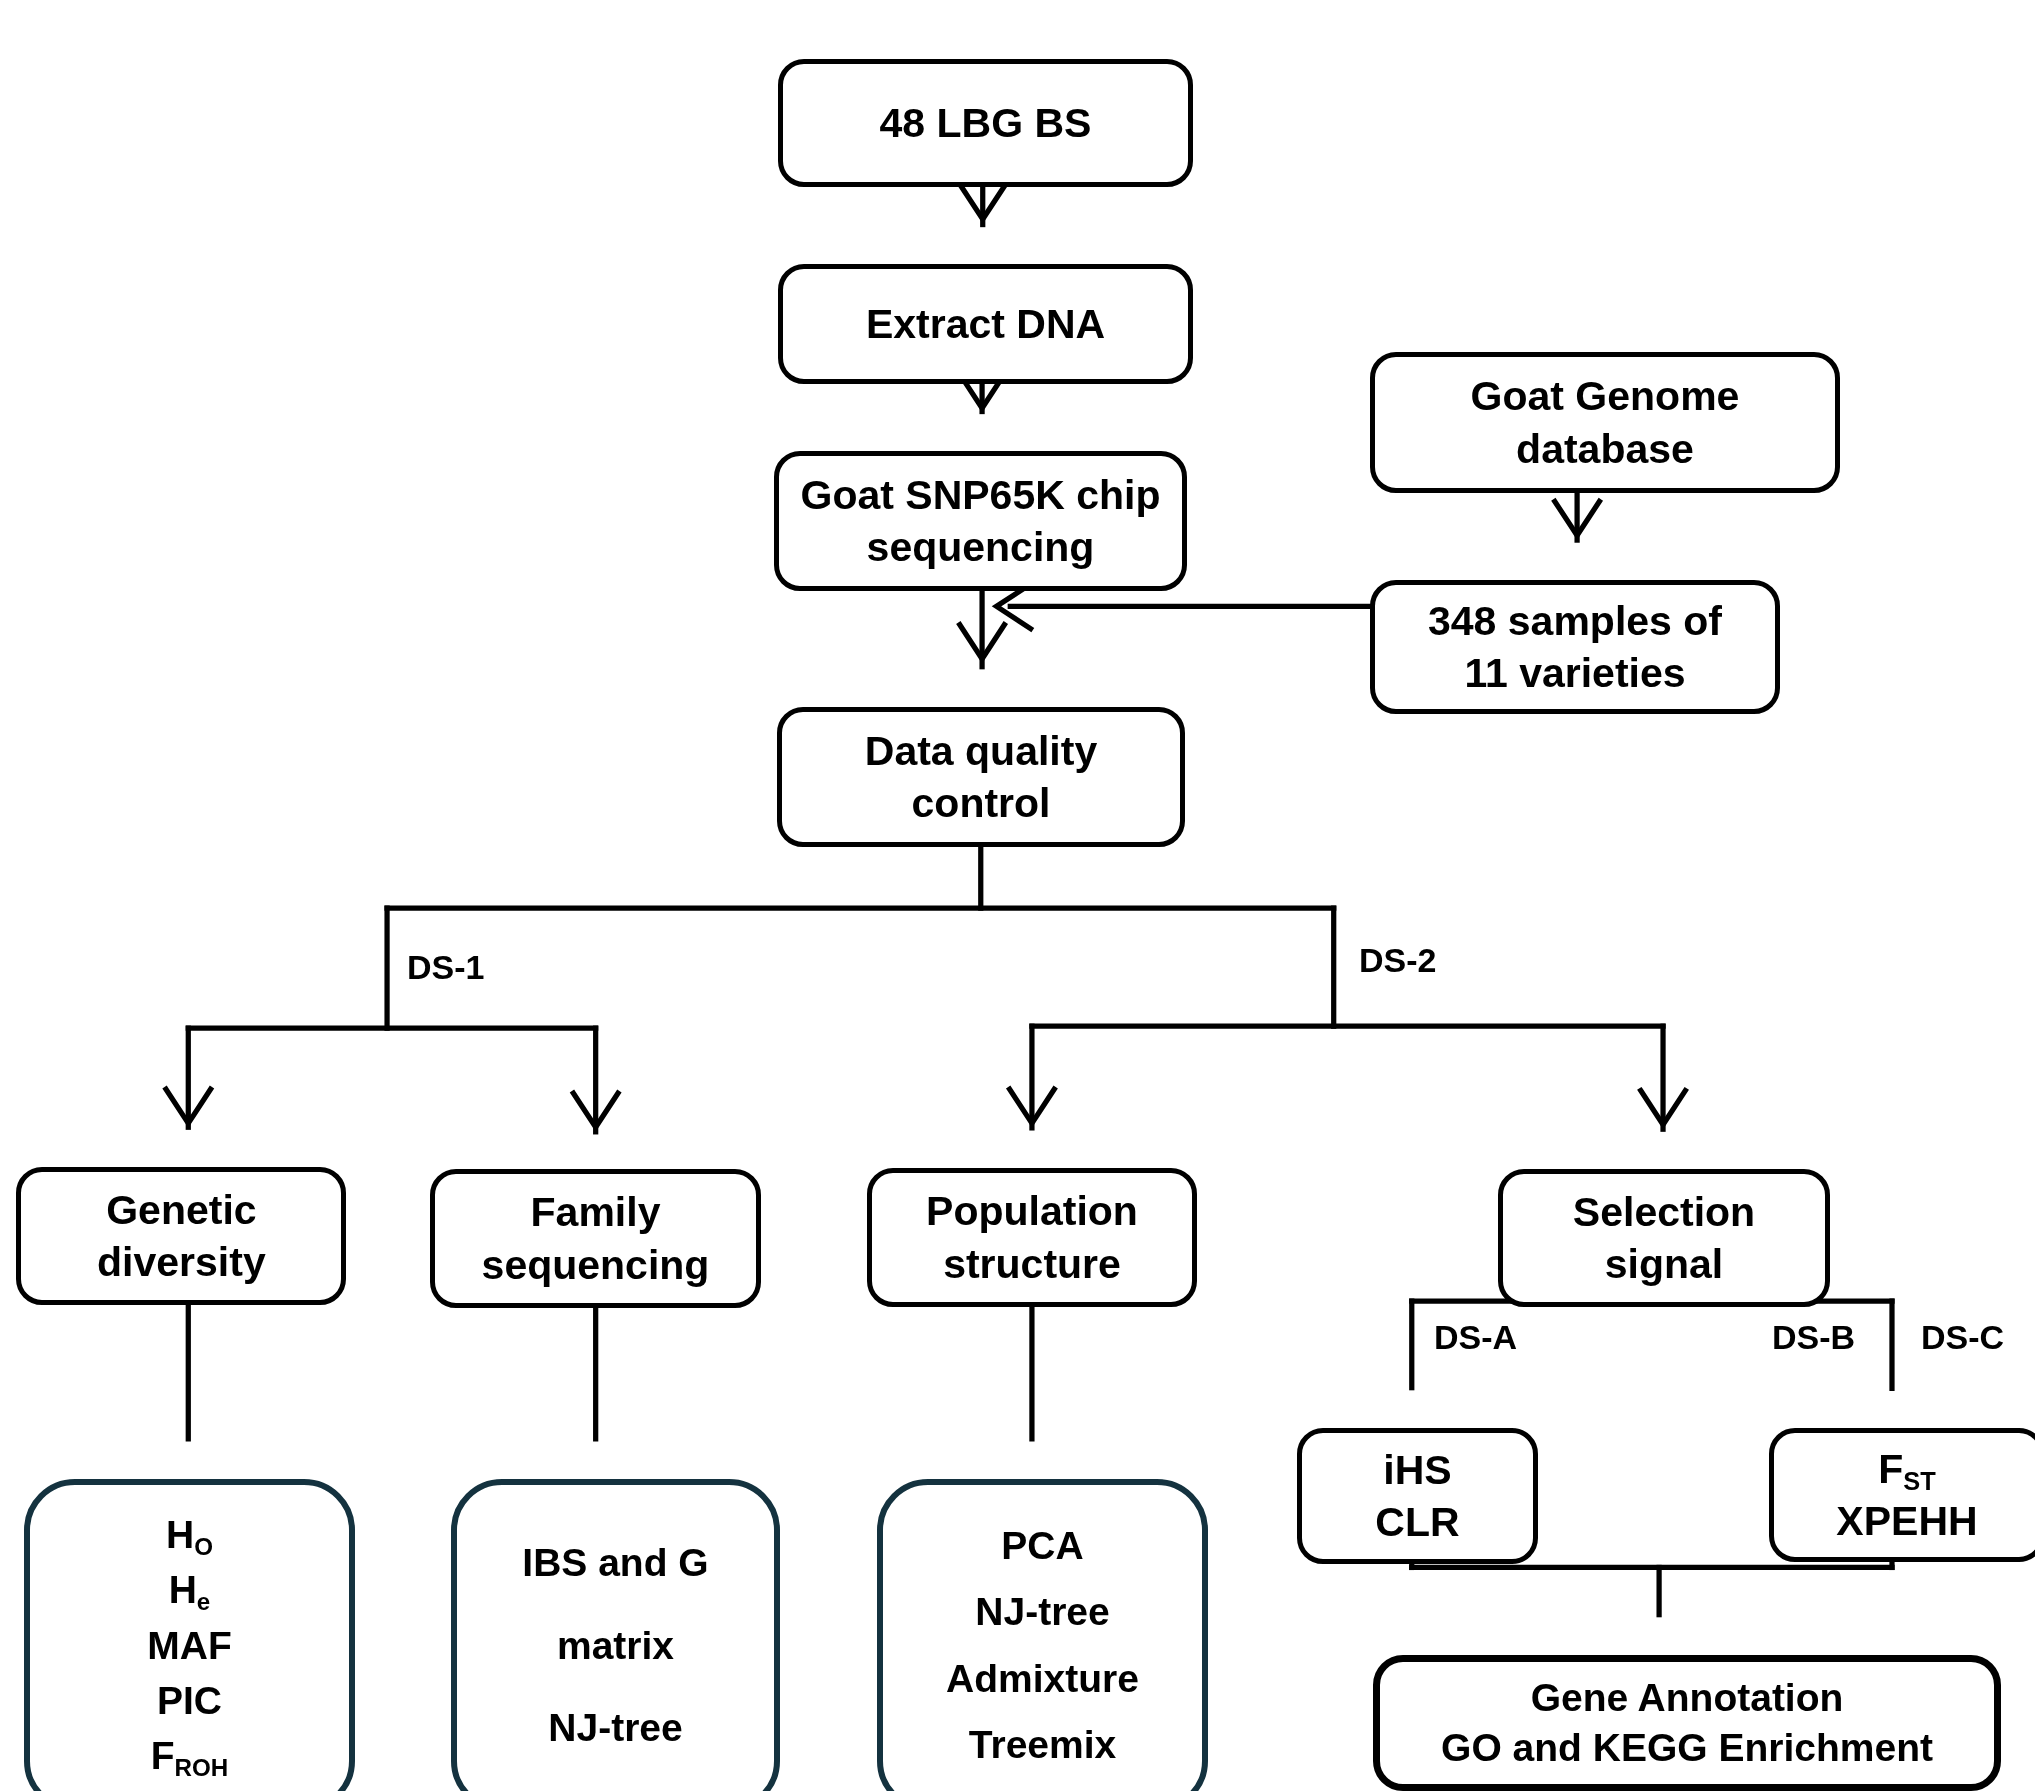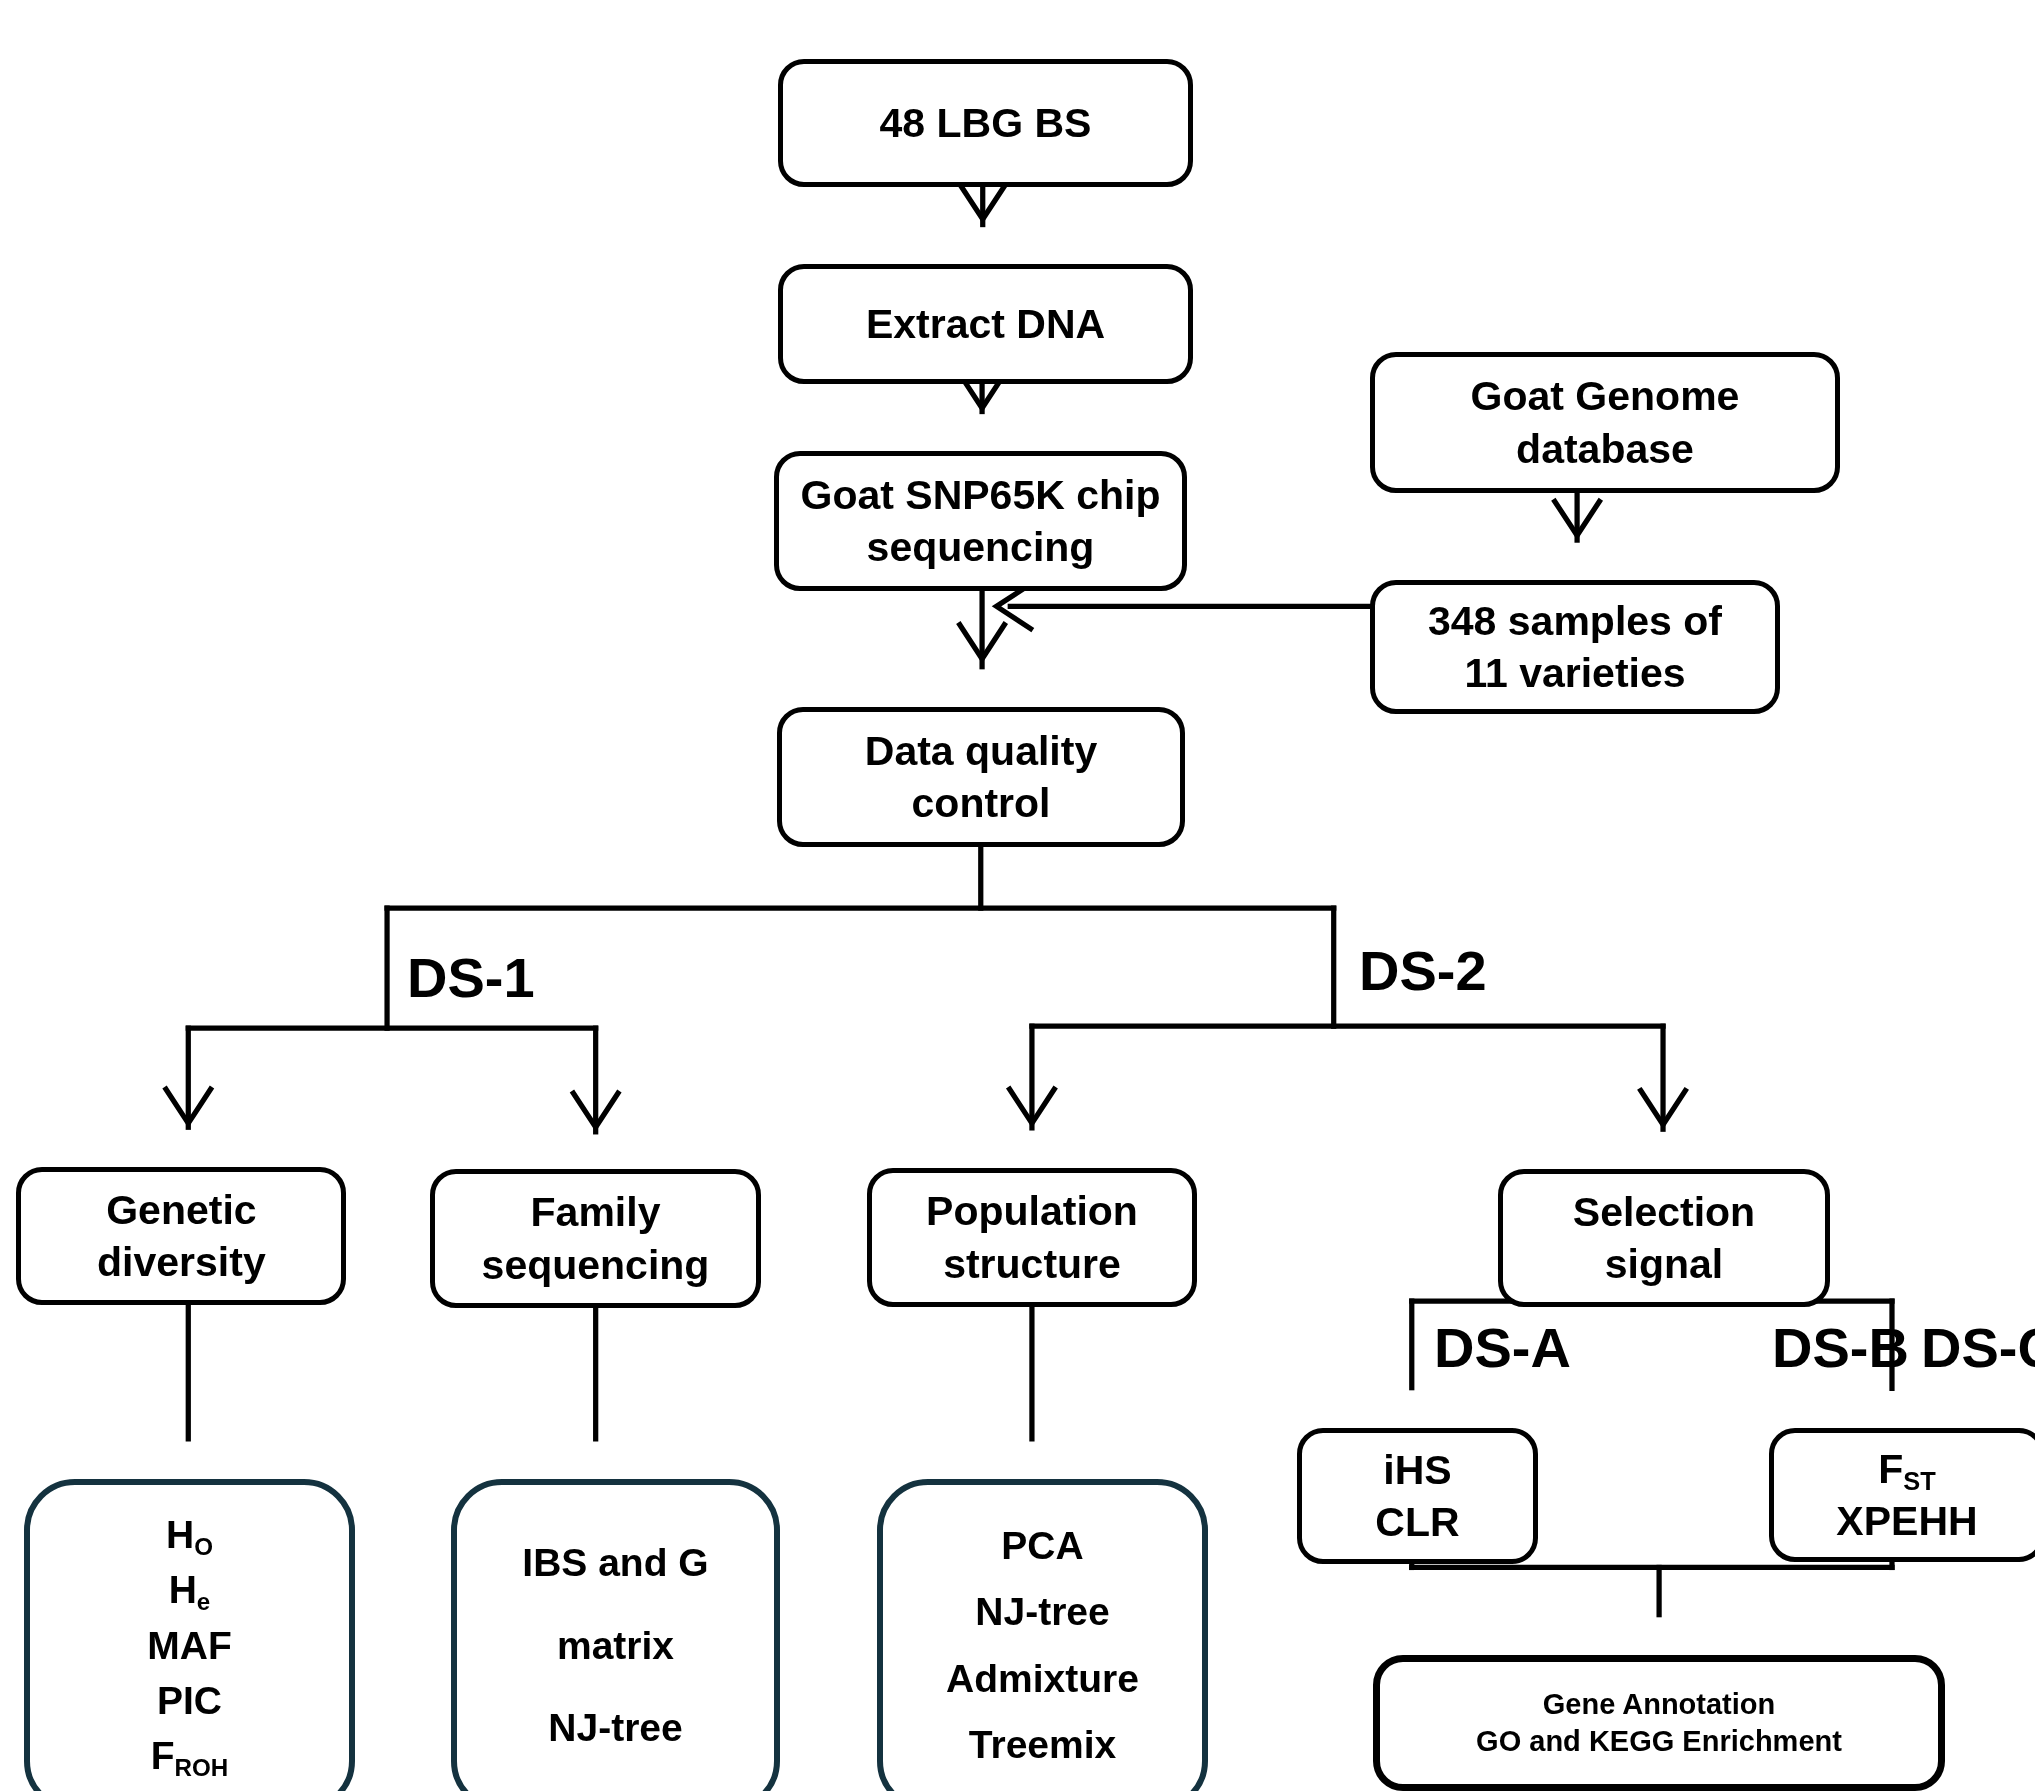--- a/index.html
+++ b/index.html
@@ -33,21 +33,21 @@
     border-color: #14323f;
     border-width: 6.6px;
     border-radius: 51px;
     justify-content: space-evenly;
     padding: 19.7px 6.6px;
   }
   .node.thick { border-width: 7.9px; border-radius: 30px; }
   .node .ln { display: block; }
   .blabel {
     position: absolute;
-    font-size: 56px;
+    font-size: 34px;
     line-height: 1;
     white-space: nowrap;
     text-align: right;
   }
   sub.sb {
     font-size: 0.62em;
     font-weight: bold;
     vertical-align: baseline;
     position: relative;
     top: 0.28em;
@@ -189,19 +189,19 @@
     <span class="metric">NJ-tree</span>
   </div>
 
   <div class="node accent" style="left:877px; top:1439px; width:331px; height:333px;">
     <span class="metric">PCA</span>
     <span class="metric">NJ-tree</span>
     <span class="metric">Admixture</span>
     <span class="metric">Treemix</span>
   </div>
 
-  <div class="node thick" style="left:1373px; top:1615px; width:572px; height:136px; font-size:29px;">
+  <div class="node thick" style="left:1373px; top:1615px; width:628px; height:136px; font-size:39px;">
     <span class="ln">Gene Annotation</span>
     <span class="ln">GO and KEGG Enrichment</span>
   </div>
 
 </div>
 
 
 </body></html>

